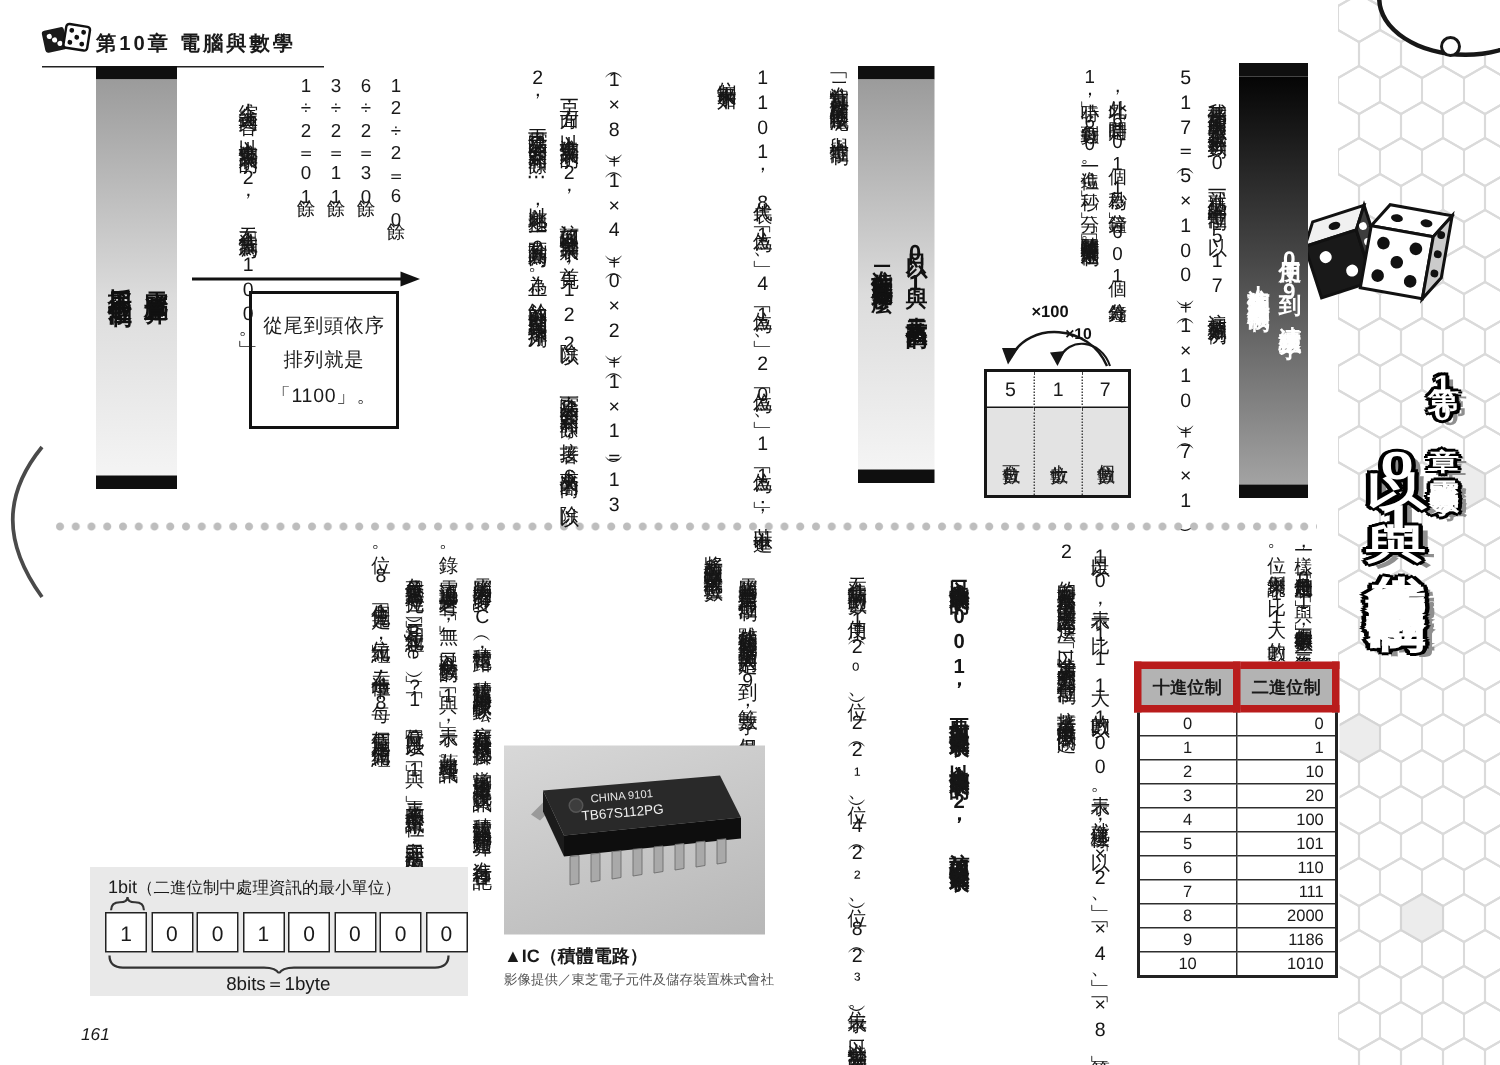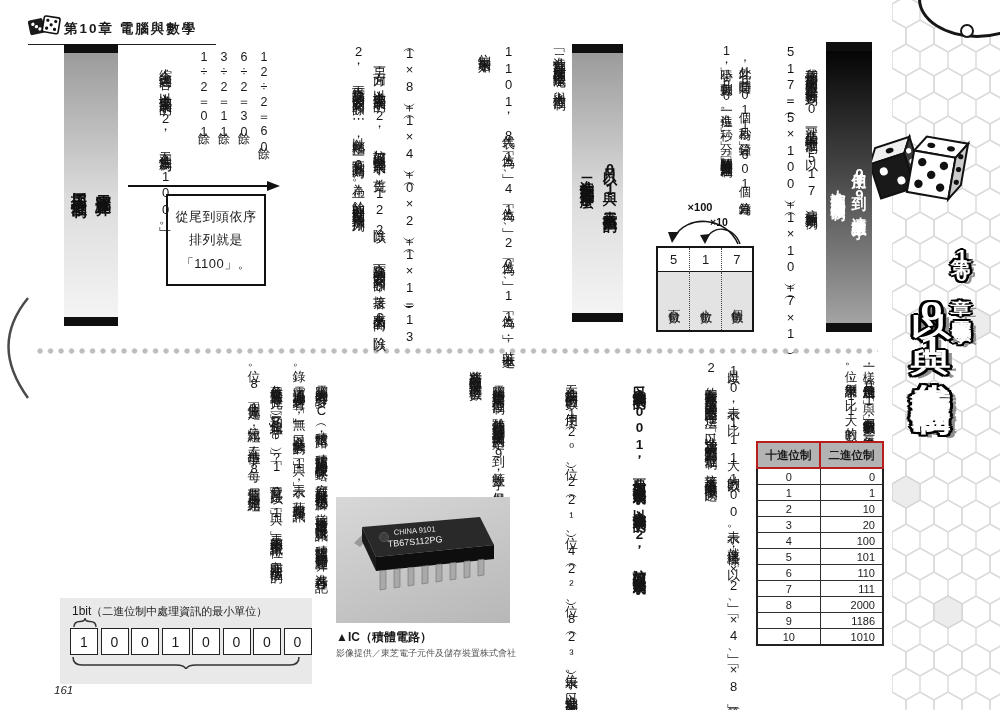--- a/index.html
+++ b/index.html
@@ -43,37 +43,37 @@
   .diag-grid{width:98px;height:86px;border:2px solid #161616;display:grid;
      grid-template-columns:1fr 1fr 1fr;grid-template-rows:24px 1fr;background:#fff;box-sizing:border-box;}
   .dnum{display:flex;align-items:center;justify-content:center;font-size:13px;
         border-bottom:1.5px solid #161616;}
   .dlab{background:#e3e3e3;writing-mode:vertical-rl;text-orientation:upright;font-size:12px;
         letter-spacing:1px;display:flex;align-items:center;justify-content:center;}
   .bl{border-left:1.5px dotted #444;}
   
   .bintable{position:absolute;left:756px;top:441px;border-collapse:collapse;font-size:11px;
             border:2px solid #222;background:#fff;}
-  .bintable th{background:#b3b3b3;width:59px;height:22px;font-size:11.5px;border:2px solid #b91c1c;}
+  .bintable th{background:#b3b3b3;width:59px;height:22px;font-size:11.5px;border:5px solid #b91c1c;}
   .bintable td{height:15px;border:1px solid #2e2e2e;padding:0;}
   .tc{text-align:center;}
   .tr{text-align:right;padding-right:7px !important;}
   
   .divwork{position:absolute;left:190px;top:50px;width:84px;height:150px;
      writing-mode:vertical-rl;text-orientation:upright;font-size:12.5px;line-height:20px;letter-spacing:1px;}
   
   .callout{position:absolute;left:166px;top:194px;width:82px;border:2px solid #111;background:#fff;
      padding:9px 7px;font-size:13px;line-height:1.8;letter-spacing:0.5px;text-align:center;}
   
   .photo{position:absolute;left:336px;top:497px;width:174px;height:126px;
      background:linear-gradient(160deg,#d8d8d8,#b7b7b7);}
   .pcap{position:absolute;left:336px;top:629px;font-size:12px;font-weight:700;}
   .pcred{position:absolute;left:336px;top:647px;font-size:9px;color:#555;}
   
-  .bitpanel{position:absolute;left:60px;top:598px;width:252px;height:86px;background:#e9e9e9;}
+  .bitpanel{position:absolute;left:60px;top:578px;width:252px;height:86px;background:#e9e9e9;}
   .bitlabel{position:absolute;left:12px;top:6px;font-size:12px;white-space:nowrap;}
   .bitlabel .rest{font-size:11px;}
   .cells{position:absolute;left:10px;top:30px;display:flex;gap:2.5px;}
   .cell{width:26px;height:25px;background:#fff;border:1.5px solid #222;display:flex;
         align-items:center;justify-content:center;font-size:14px;}
   .bytecap{position:absolute;left:10px;top:70px;width:231px;text-align:center;font-size:12.5px;}
   .pagenum{position:absolute;left:54px;top:684px;font-size:11.5px;font-style:italic;}
   svg{display:block;}
   .abs{position:absolute;}
 </style>
@@ -371,17 +371,18 @@
       <div class="cell">0</div>
       <div class="cell">1</div>
       <div class="cell">0</div>
       <div class="cell">0</div>
       <div class="cell">0</div>
       <div class="cell">0</div>
     </div>
     <svg class="abs" style="left:10px;top:58px" width="232" height="13" viewBox="0 0 232 13">
       <path d="M3,1 Q3,9 12,9 L106,9 Q114,9 116,13 Q118,9 126,9 L220,9 Q229,9 229,1" stroke="#333" stroke-width="1.5" fill="none"></path>
     </svg>
+    <div class="bytecap">8bits＝1byte</div>
   </div>
 
   <div class="pagenum">161</div>
 
 </div>
 
 </body></html>

